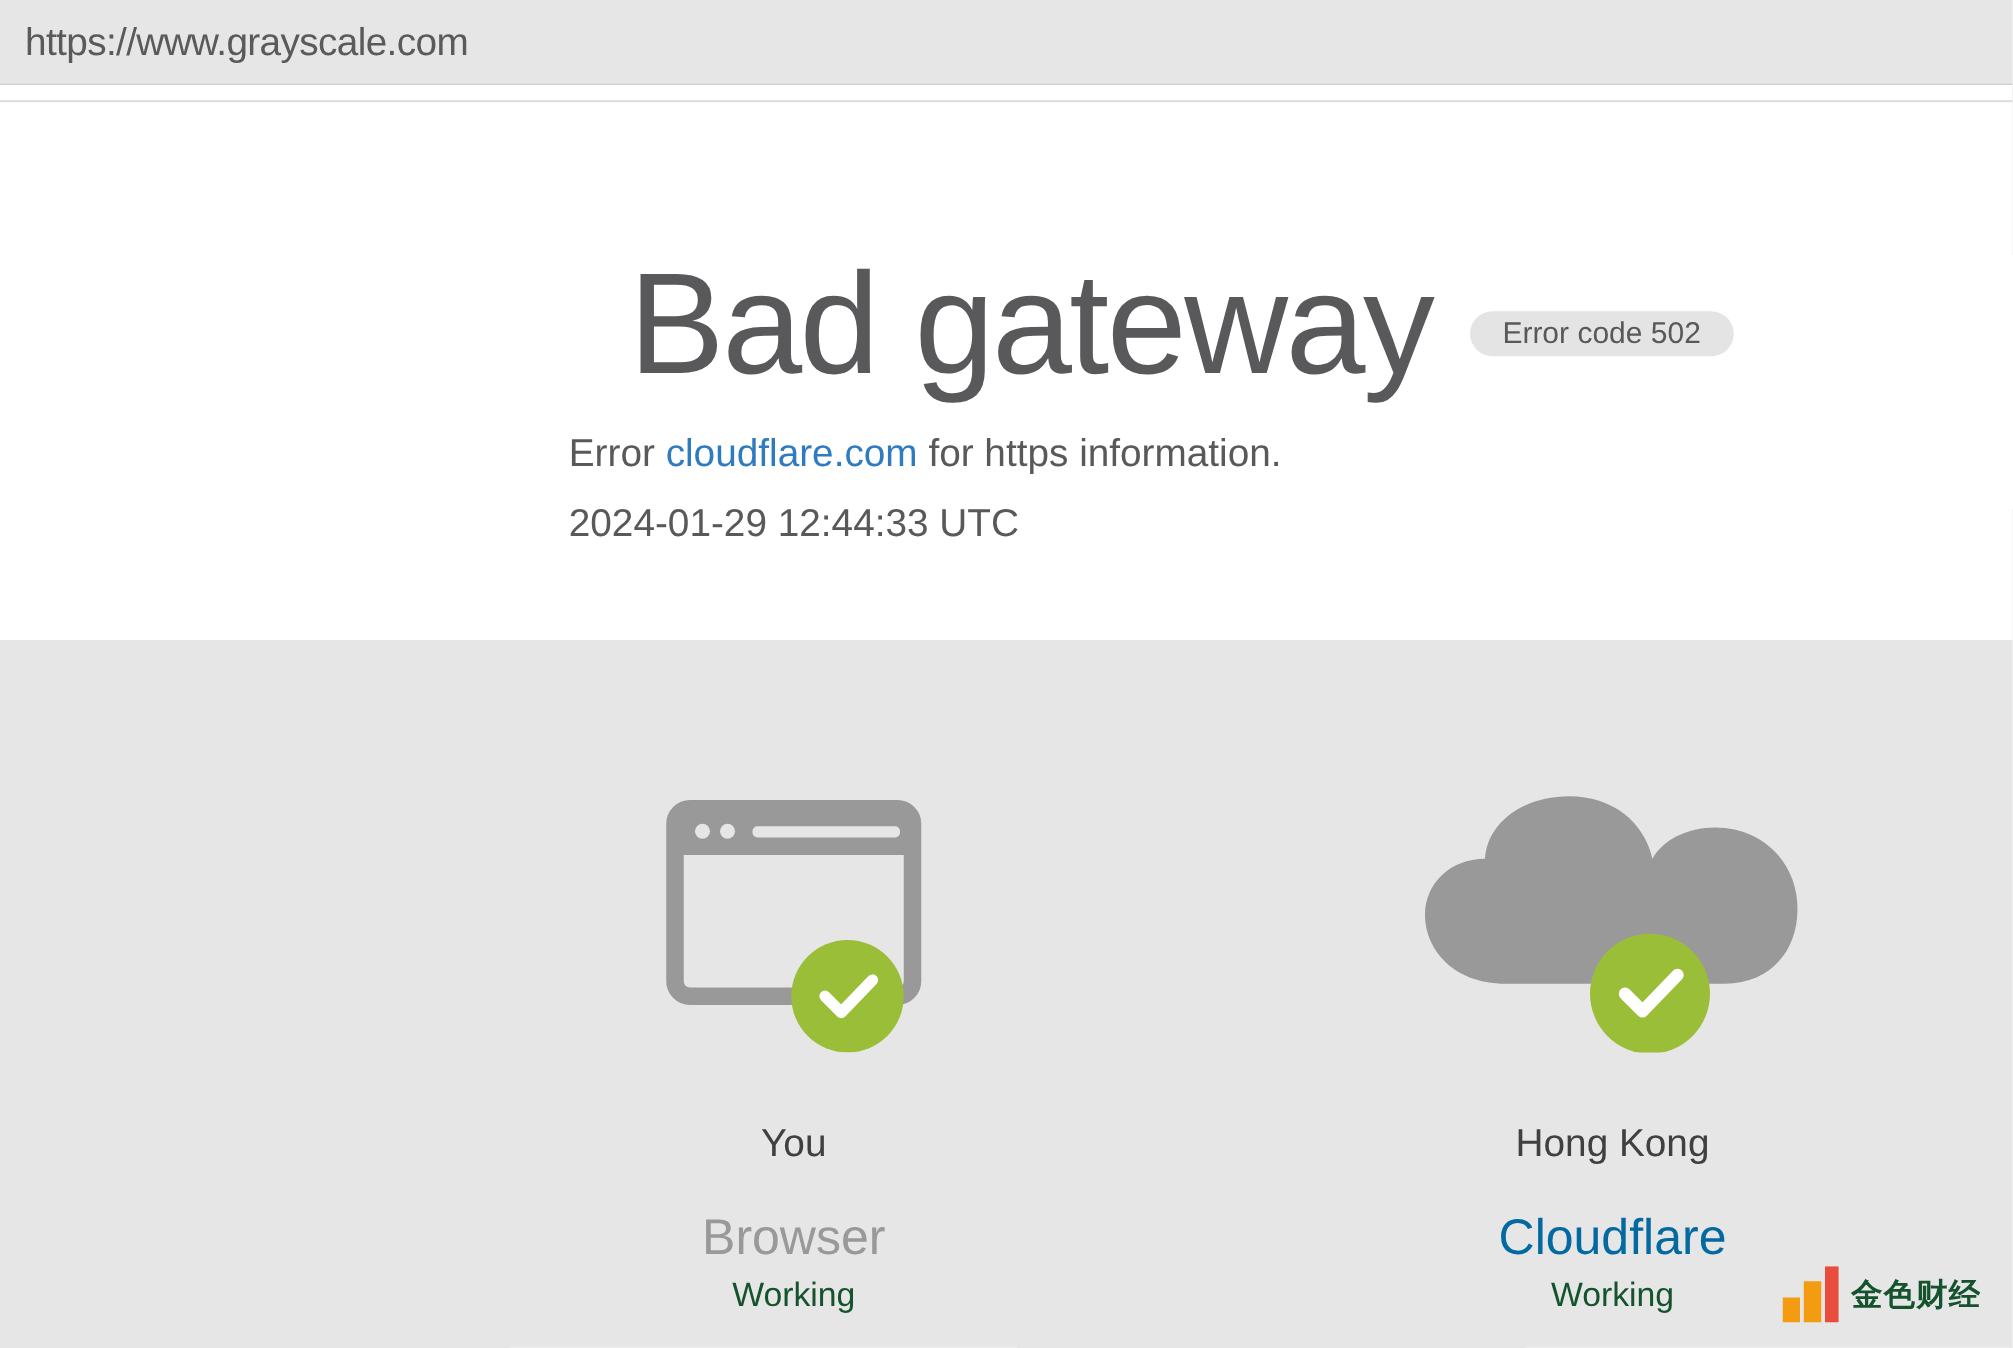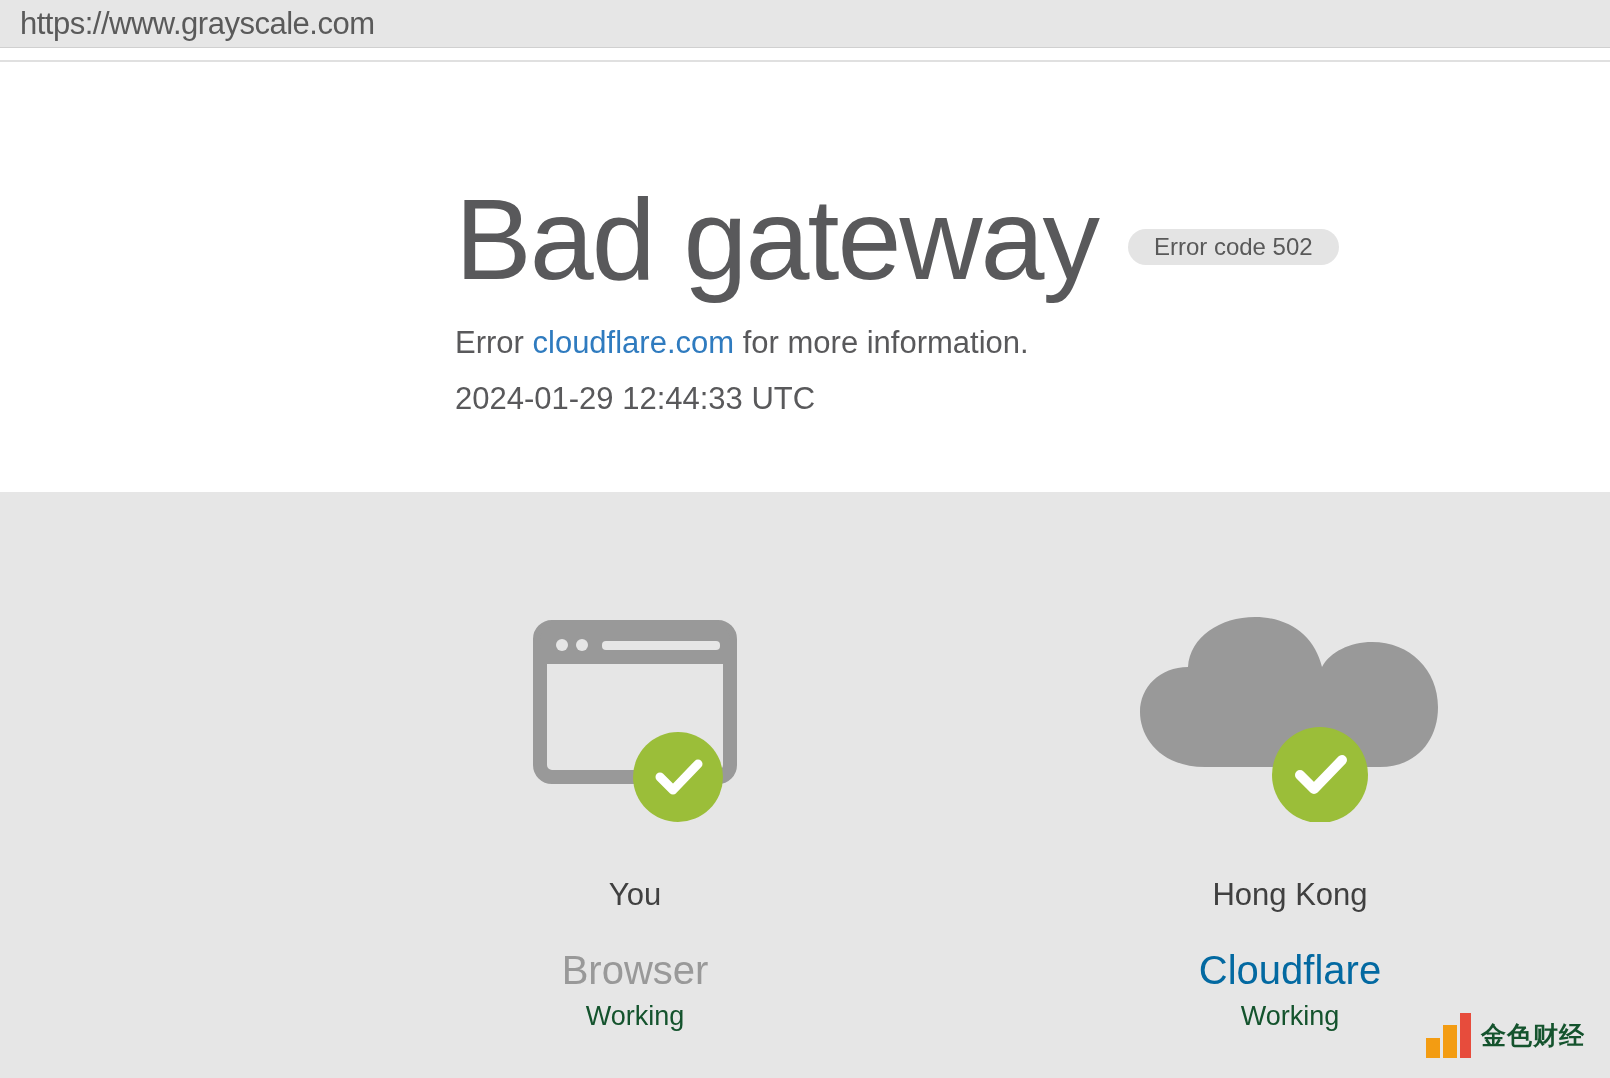--- a/index.html
+++ b/index.html
@@ -12,21 +12,21 @@
       font-family: -apple-system, BlinkMacSystemFont, "Segoe UI", Helvetica, Arial, sans-serif;
       background: #ffffff;
       width: 1610px;
       height: 1078px;
       overflow: hidden;
       position: relative;
     }
     
     .url-bar {
       background: #e6e6e6;
-      height: 48px;
+      height: 68px;
       border-bottom: 1px solid #d0d0d0;
       display: flex;
       align-items: center;
       padding: 0 20px;
       width: 100%;
     }
     
     .url-text {
       font-size: 31px;
       color: #5a5a5a;
@@ -44,20 +44,21 @@
       padding-top: 120px;
       padding-left: 455px;
       padding-bottom: 75px;
     }
     
     .error-header {
       display: flex;
       align-items: center;
       gap: 30px;
       margin-bottom: 28px;
+      margin-left: 48px;
     }
     
     .error-title {
       font-size: 115px;
       font-weight: 400;
       color: #59595b;
       letter-spacing: -2px;
       line-height: 1;
     }
     
@@ -166,21 +167,21 @@
 </div>
 
 <div class="separator-line"></div>
 
 <div class="content-area">
   <div class="error-header">
     <h1 class="error-title">Bad gateway</h1>
     <span class="error-code-badge">Error code 502</span>
   </div>
   <p class="info-line">
-    <span>Error </span><a href="#" class="link-text">cloudflare.com</a><span> for more information.</span>
+    <span>Error </span><a href="#" class="link-text">cloudflare.com</a><span> for https information.</span>
   </p>
   <p class="timestamp">2024-01-29 12:44:33 UTC</p>
 </div>
 
 <div class="status-section">
 
   <div class="status-item">
     <div class="icon-container">
       <svg width="210" height="210" viewBox="0 0 210 210">
         <rect x="10" y="15" width="190" height="150" rx="12" ry="12" fill="none" stroke="#999999" stroke-width="14"></rect>

